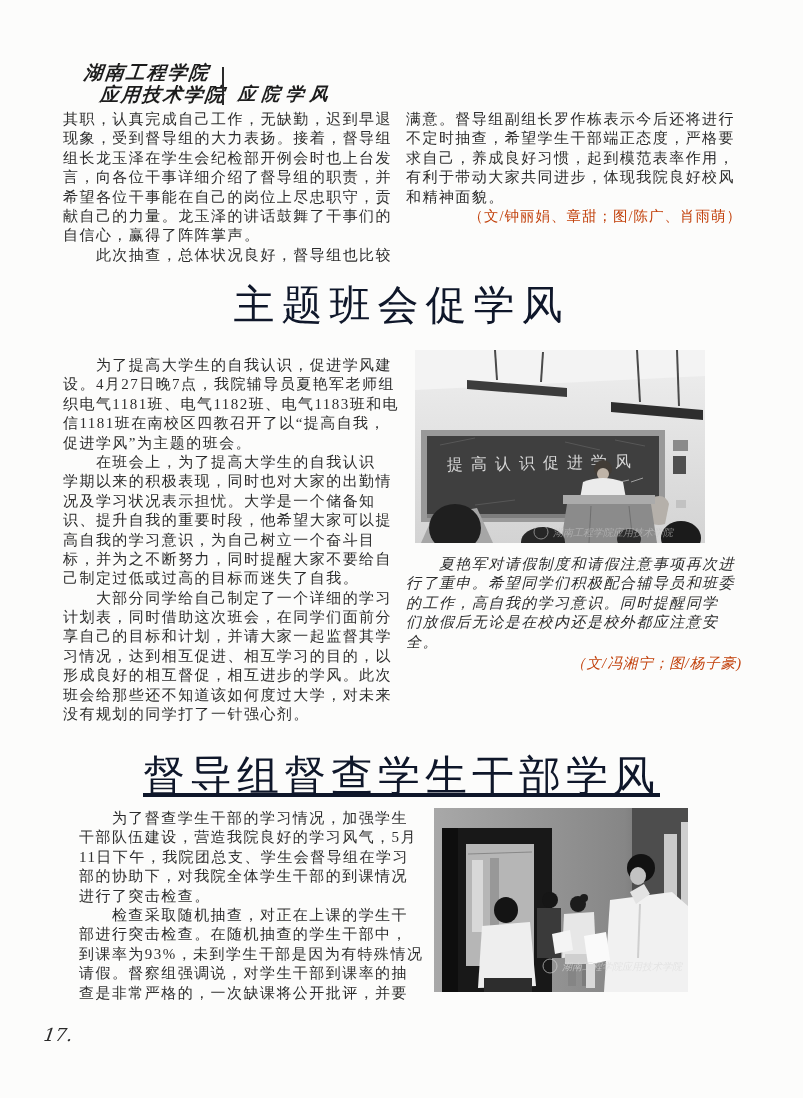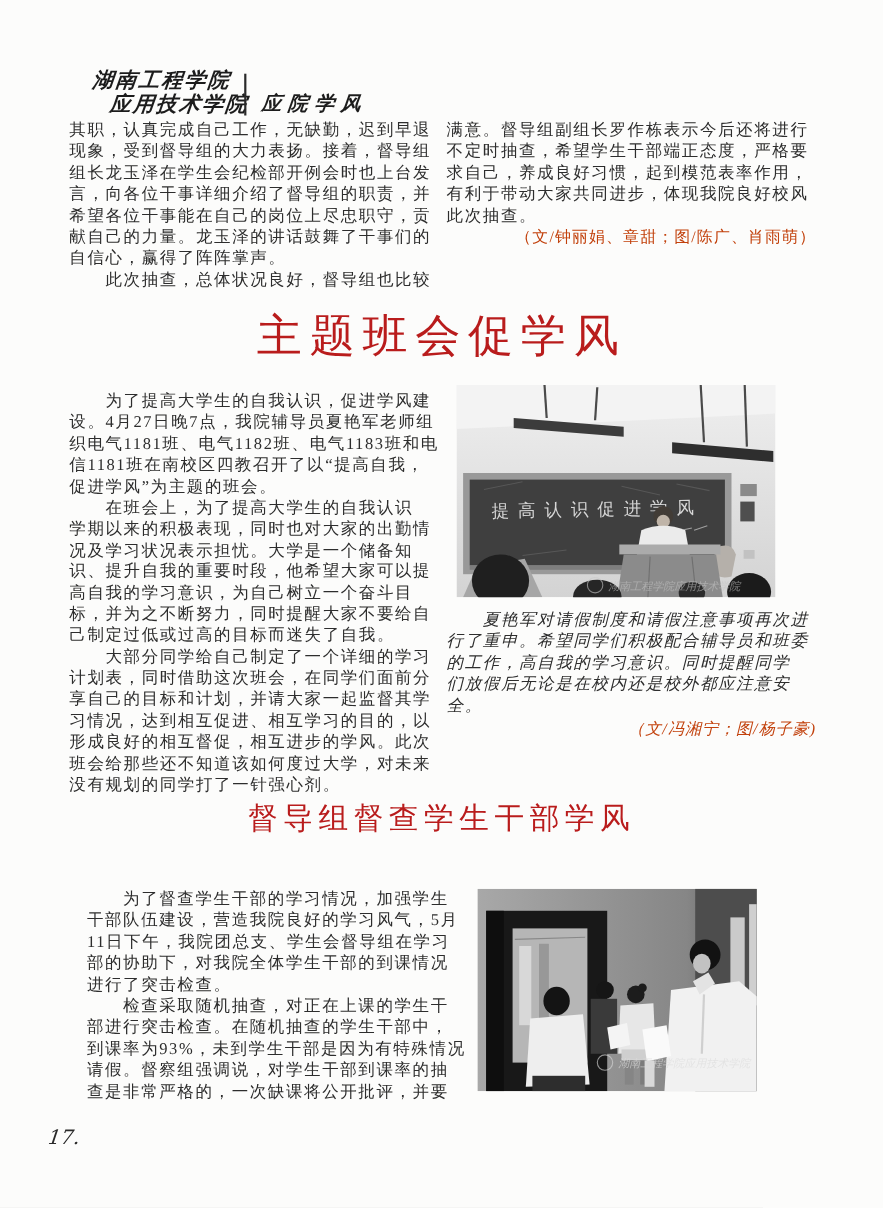--- a/index.html
+++ b/index.html
@@ -17,23 +17,23 @@
   .hdr-section{position:absolute;left:238px;top:82px;font-size:18px;font-weight:bold;
     font-style:italic;letter-spacing:6px;color:#1c1c1c;transform:skewX(-6deg);}
   
   .col{position:absolute;width:336px;}
   .tline{height:19.4px;line-height:19.4px;font-size:15px;letter-spacing:1.45px;
     white-space:pre;color:#2d2d2d;}
   .byline{font-size:14.5px;letter-spacing:1px;text-align:right;color:#c2410c;
     height:19.4px;line-height:19.4px;white-space:pre;}
   
   .title{position:absolute;left:0;width:803px;text-align:center;margin:0;
-    font-weight:400;color:#b91c1c;font-family:"Liberation Serif","DejaVu Serif",serif;}
+    font-weight:400;color:#0f172a;font-family:"Liberation Serif","DejaVu Serif",serif;}
   .t1{top:278px;font-size:41px;letter-spacing:7px;}
-  .t2{top:726px;font-size:27px;letter-spacing:5px;}
+  .t2{top:748px;font-size:42px;letter-spacing:5px;text-decoration:underline;}
   
   .photo{position:absolute;display:block;}
   
   .pagenum{position:absolute;left:44px;top:1024px;font-size:18px;font-style:italic;
     color:#2a2a2a;font-family:"DejaVu Serif",serif;transform:skewX(-8deg);}
 </style>
 </head>
 <body>
 
 <div class="page">
@@ -52,21 +52,21 @@
       <div class="tline">献自己的力量。龙玉泽的讲话鼓舞了干事们的</div>
       <div class="tline">自信心，赢得了阵阵掌声。</div>
       <div class="tline">　　此次抽查，总体状况良好，督导组也比较</div>
     </div>
   <div class="col" style="left:406px;top:110px;">
     <div>
         <div class="tline">满意。督导组副组长罗作栋表示今后还将进行</div>
         <div class="tline">不定时抽查，希望学生干部端正态度，严格要</div>
         <div class="tline">求自己，养成良好习惯，起到模范表率作用，</div>
         <div class="tline">有利于带动大家共同进步，体现我院良好校风</div>
-        <div class="tline">此次抽查。</div>
+        <div class="tline">和精神面貌。</div>
       </div>
     <div class="byline">（文/钟丽娟、章甜；图/陈广、肖雨萌）</div>
   </div>
 
   <h1 class="title t1">主题班会促学风</h1>
 
   <div class="col" style="left:63px;top:356px;">
       <div class="tline">　　为了提高大学生的自我认识，促进学风建</div>
       <div class="tline">设。4月27日晚7点，我院辅导员夏艳军老师组</div>
       <div class="tline">织电气1181班、电气1182班、电气1183班和电</div>

